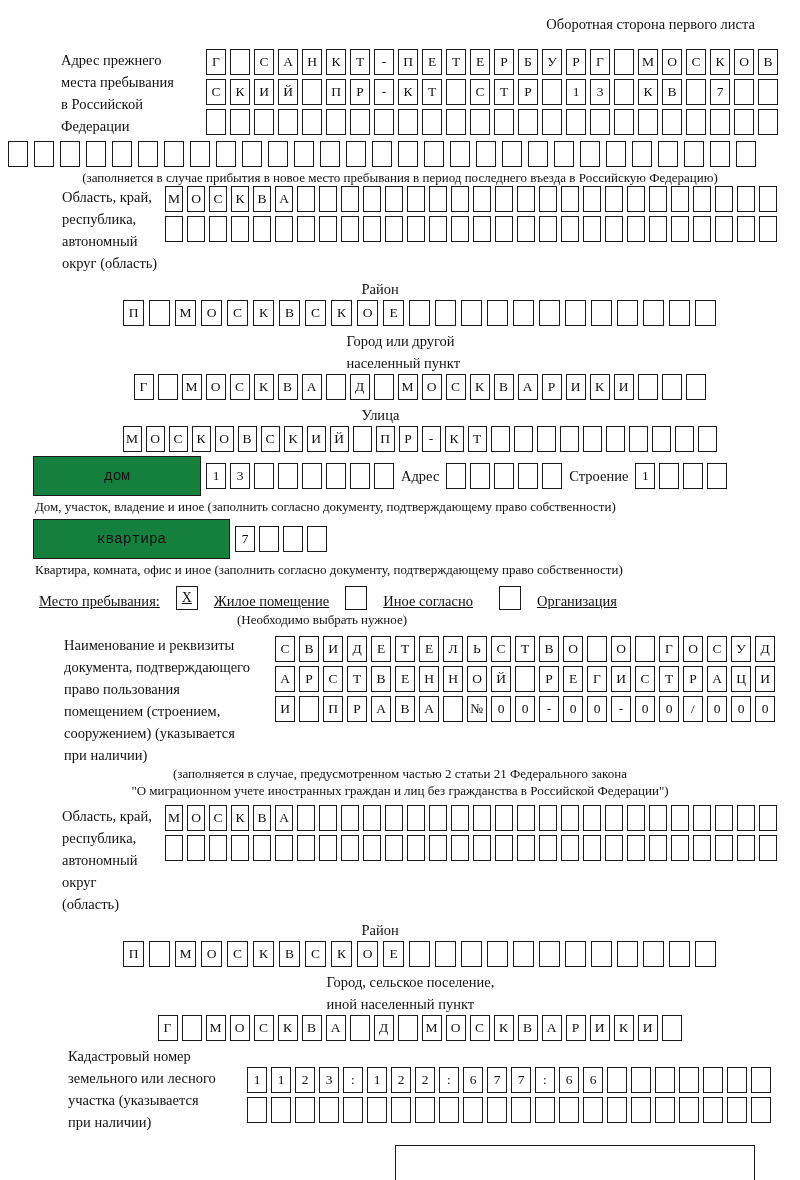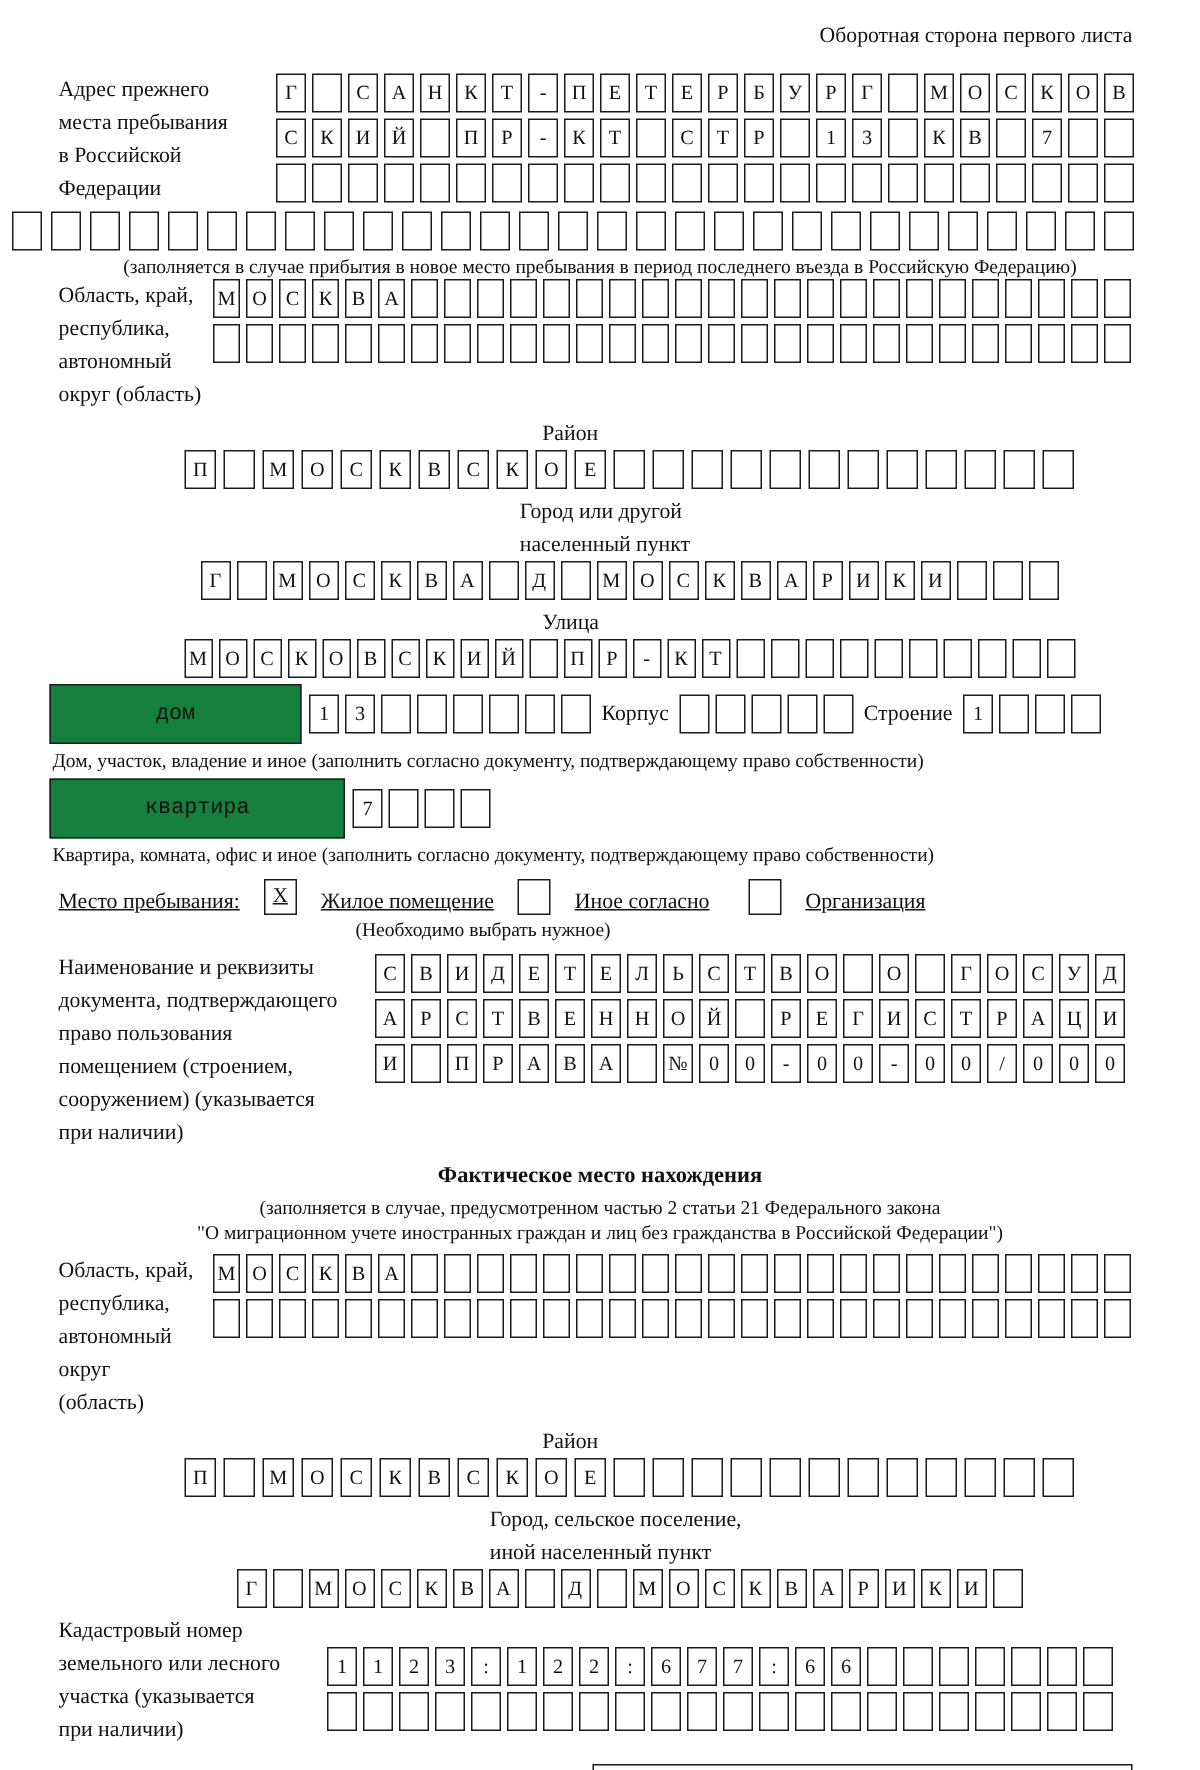--- a/index.html
+++ b/index.html
@@ -1,20 +1,20 @@
 <!DOCTYPE html>
 <html><head>
 <meta charset="utf-8">
 <style>
   html,body{margin:0;padding:0;background:#fff;}
   body{width:800px;height:1180px;overflow:hidden;
        font-family:"Liberation Serif","DejaVu Serif",serif;color:#111;}
   .page{position:relative;width:800px;height:1180px;padding:16px 0 0 39px;box-sizing:border-box;}
   .hdr-note{text-align:right;padding-right:45px;font-size:14.5px;margin-bottom:16px;}
-  .blk{display:flex;}
+  .blk{display:flex;justify-content:center;}
   .ai-c{align-items:center;flex-direction:column;}
   .lbl{font-size:14.5px;line-height:22px;flex:none;}
   .ml{white-space:pre-line;}
   .w103{width:103px;} .w116{width:116px;} .w145{width:145px;} .w146{width:146px;}
   .w179{width:179px;} .w186{width:186px;} .w211{width:211px;}
   .rows{display:flex;flex-direction:column;gap:4px;flex:none;}
   .cells{display:flex;gap:4px;flex:none;}
   .cells.g5{gap:5px;} .cells.g6{gap:6px;}
   .cell{flex:none;box-sizing:border-box;width:20px;height:26px;border:1.6px solid #1b1b1b;
         display:flex;align-items:center;justify-content:center;
@@ -331,21 +331,21 @@
     <div class="cells" style="margin-left:5px;">
         <span class="cell">1</span>
         <span class="cell">3</span>
         <span class="cell"></span>
         <span class="cell"></span>
         <span class="cell"></span>
         <span class="cell"></span>
         <span class="cell"></span>
         <span class="cell"></span>
       </div>
-    <div class="inline-lbl">Корпус</div>
+    <div class="inline-lbl">Адрес</div>
     <div class="cells">
         <span class="cell"></span>
         <span class="cell"></span>
         <span class="cell"></span>
         <span class="cell"></span>
         <span class="cell"></span>
       </div>
     <div class="inline-lbl">Строение</div>
     <div class="cells">
         <span class="cell">1</span>
@@ -451,21 +451,20 @@
           <span class="cell">0</span>
           <span class="cell">0</span>
           <span class="cell">/</span>
           <span class="cell">0</span>
           <span class="cell">0</span>
           <span class="cell">0</span>
         </div>
     </div>
   </div>
 
-  <div class="sub-title">Фактическое место нахождения</div>
   <div class="note center" style="margin-top:0;">(заполняется в случае, предусмотренном частью 2 статьи 21 Федерального закона</div>
   <div class="note center" style="margin-top:1px;margin-bottom:6px;">"О миграционном учете иностранных граждан и лиц без гражданства в Российской Федерации")</div>
 
   <div class="blk">
     <div class="lbl ml w103">Область, край,
 республика,
 автономный округ
 (область)</div>
     <div class="rows">
       <div class="cells w18">

